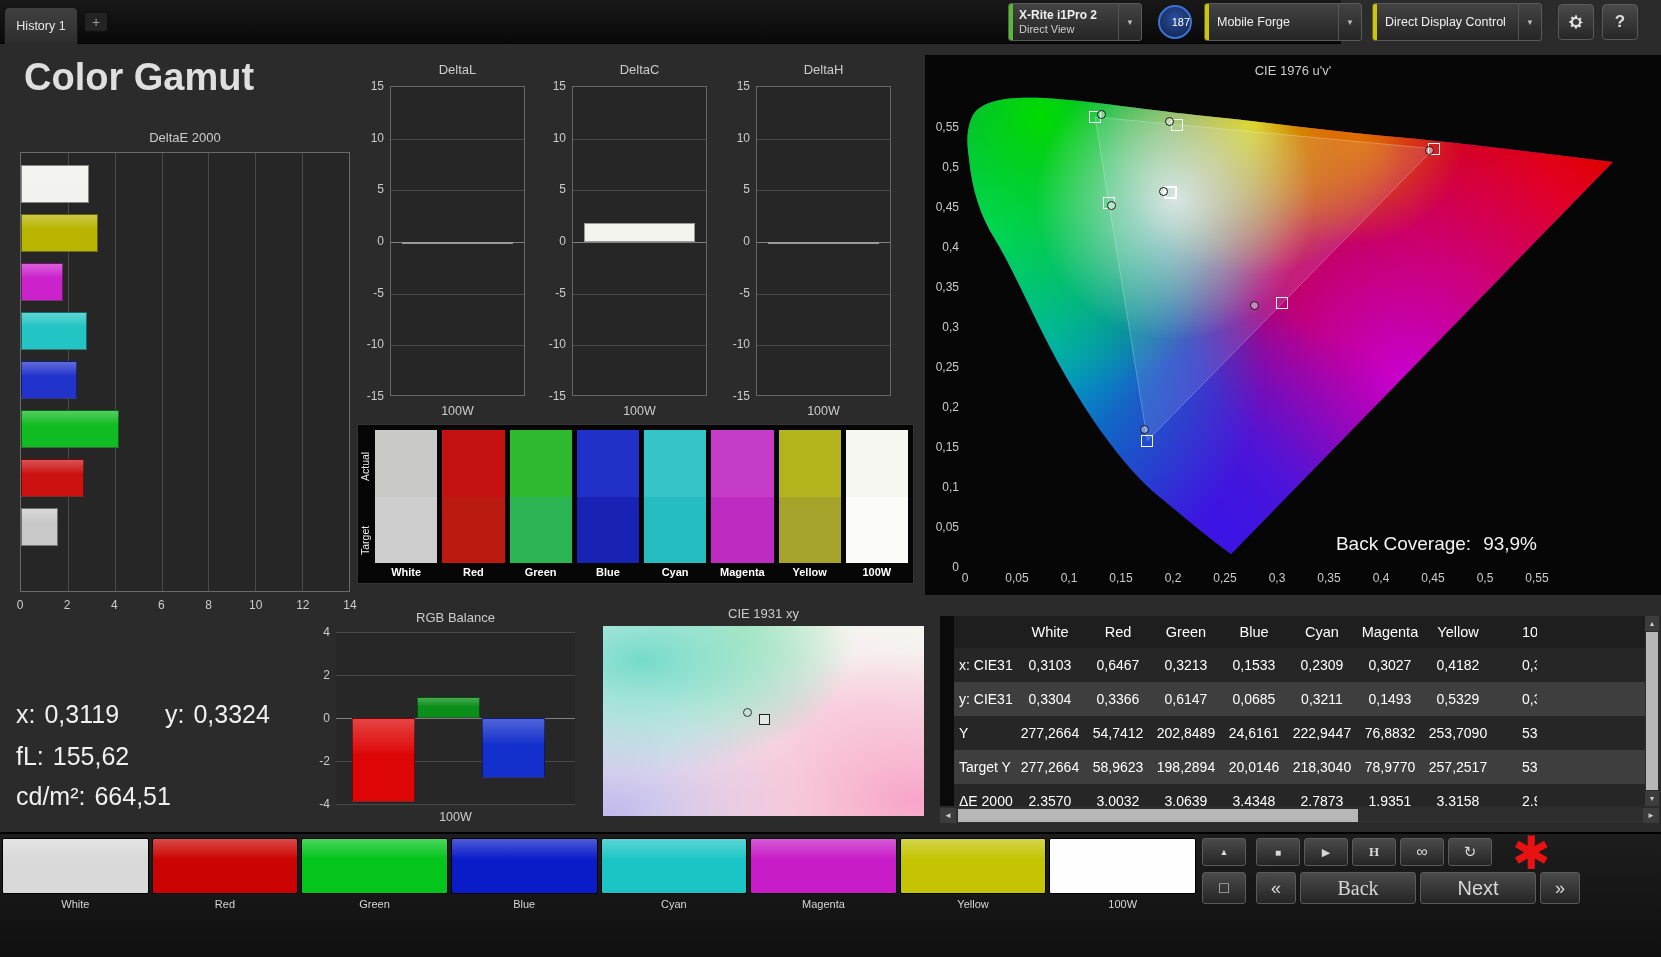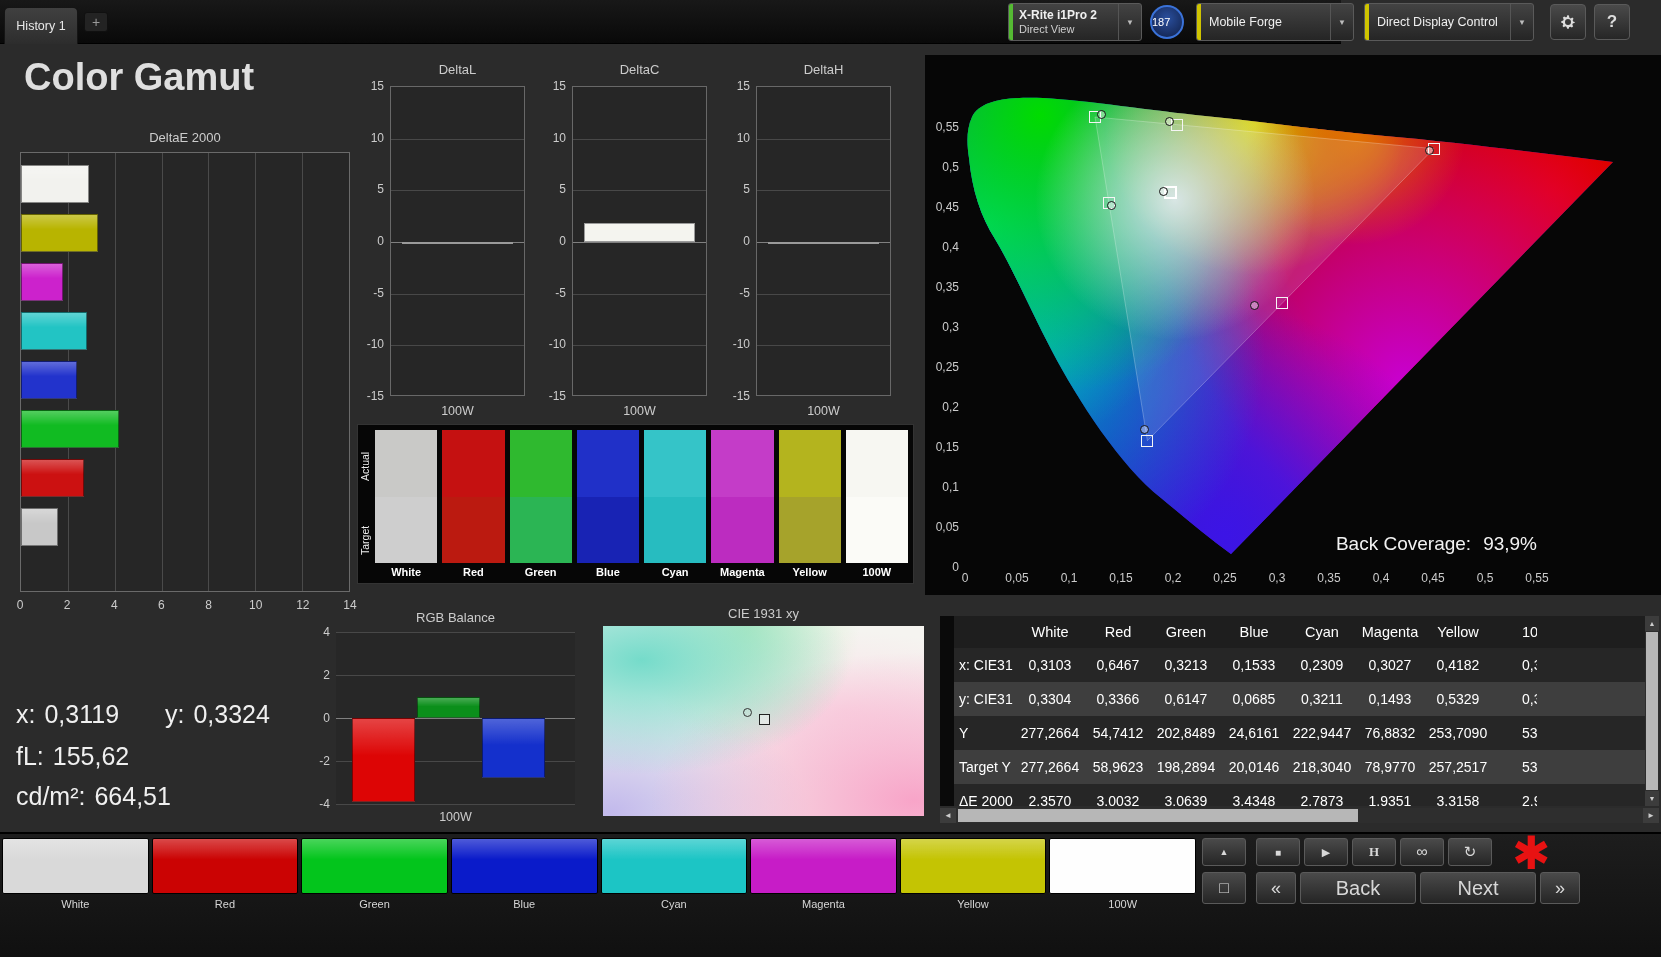--- a/index.html
+++ b/index.html
@@ -22,24 +22,24 @@
   .dd .accent { position:absolute; left:0; top:0; bottom:0; width:4px; border-radius:2px 0 0 2px; }
   .dd .caret { margin-left:auto; padding:0 7px; font-size:8px; color:#bbb; border-left:1px solid #555;
                height:100%; display:flex; align-items:center; }
   .dd-lines { display:flex; flex-direction:column; padding-left:10px; line-height:1.25; }
   .dd-lines .l1 { font-size:12px; font-weight:bold; }
   .dd-lines .l2 { font-size:11px; color:#cfcfcf; }
   .dd-single { padding-left:12px; font-size:12.5px; }
   .dd.meter { width:134px; }
   .dd.workflow { width:158px; margin-left:12px; }
   .dd.displayctl { width:170px; margin-left:10px; }
-  .badge { width:34px; height:34px; margin-left:8px; border-radius:50%;
+  .badge { width:34px; height:34px; margin-left:16px; border-radius:50%;
            background:radial-gradient(circle at 50% 38%, #2a4f9e, #101f46);
            border:2px solid #3a72d8; color:#fff; font-size:11px;
-           display:flex; align-items:center; justify-content:flex-start; }
+           display:flex; align-items:center; justify-content:flex-end; }
   .iconbtn { width:36px; height:36px; margin-left:16px; border-radius:4px;
              background:linear-gradient(#4a4a4a,#262626); border:1px solid #5a5a5a; color:#ddd;
              display:flex; align-items:center; justify-content:center; font-size:17px; font-weight:bold; }
   .iconbtn.help { margin-left:8px; }
 
   
   .page-title { position:absolute; left:24px; top:56px; font-size:38px; color:#dfdfdf; }
   .chart-title-sm { font-size:13px; color:#ccc; text-align:center; }
 
   
@@ -156,21 +156,21 @@
   .btn-collapse { left:1202px; top:838px; width:44px; height:28px; font-size:9px; }
   .btn-window   { left:1202px; top:872px; width:44px; height:32px; font-size:16px; }
   .btn-stop     { left:1256px; top:838px; width:44px; height:28px; font-size:10px; }
   .btn-play     { left:1304px; top:838px; width:44px; height:28px; font-size:11px; }
   .btn-levels   { left:1352px; top:838px; width:44px; height:28px; font-size:13px;
                   font-family:"Liberation Serif", serif; font-weight:bold; }
   .btn-inf      { left:1400px; top:838px; width:44px; height:28px; font-size:16px; }
   .btn-refresh  { left:1448px; top:838px; width:44px; height:28px; font-size:15px; }
   .alert-asterisk { position:absolute; left:1512px; top:826px; font-size:46px; color:#e81212; }
   .btn-prev { left:1256px; top:872px; width:40px;  height:32px; font-size:18px; }
-  .btn-back { left:1300px; top:872px; width:116px; height:32px; font-size:20px; }
+  .btn-back { left:1300px; top:872px; width:116px; height:32px; font-size:20px;font-family:Liberation Serif, serif; }
   .btn-next { left:1420px; top:872px; width:116px; height:32px; font-size:20px; }
   .btn-fwd  { left:1540px; top:872px; width:40px;  height:32px; font-size:18px; }
 </style>
 </head>
 <body>
 
 <div class="screen">
 
   <header class="topbar">
     <div class="tab">
@@ -284,20 +284,21 @@
         <div class="sc-label">Green</div>
         <div class="sc-label">Blue</div>
         <div class="sc-label">Cyan</div>
         <div class="sc-label">Magenta</div>
         <div class="sc-label">Yellow</div>
         <div class="sc-label">100W</div>
       </div>
   </div>
 
   <div class="c76-panel">
+    <div class="c76-title chart-title-sm">CIE 1976 u'v'</div>
     <svg class="c76-svg" width="736" height="540" viewBox="0 0 736 540">
       <defs>
         <radialGradient id="gg">
             <stop offset="0" stop-color="#00dc00"></stop>
             <stop offset="1" stop-color="#00dc00" stop-opacity="0"></stop>
           </radialGradient>
         <radialGradient id="gy">
             <stop offset="0" stop-color="#d8d800"></stop>
             <stop offset="1" stop-color="#d8d800" stop-opacity="0"></stop>
           </radialGradient>

